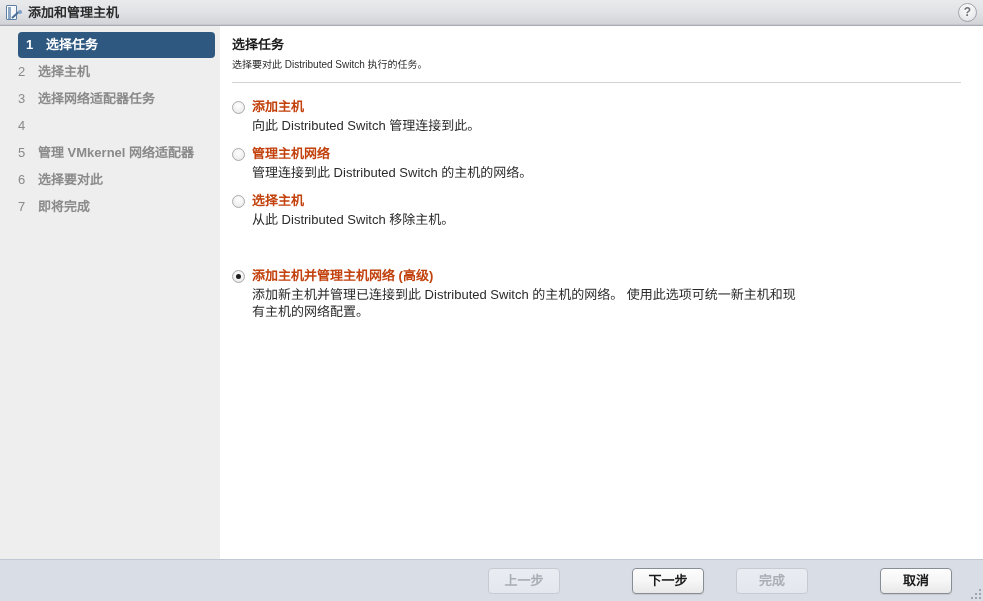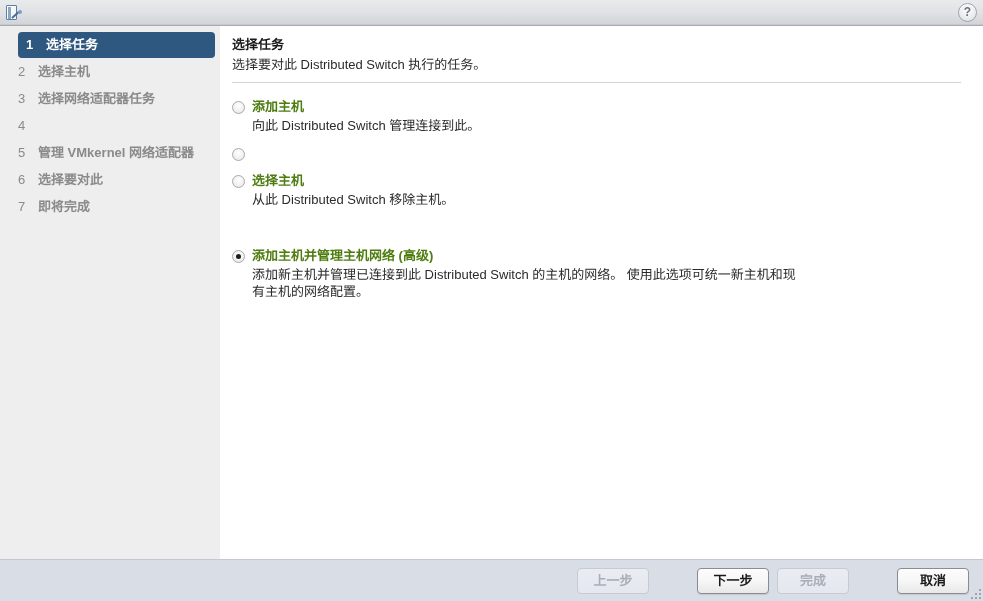--- a/index.html
+++ b/index.html
@@ -163,21 +163,21 @@
   }
 
   #content-heading {
     font-size: 13px;
     font-weight: bold;
     color: #1a1a1a;
     margin-bottom: 3px;
     line-height: 17px;
   }
   #content-subheading {
-    font-size: 13px;
+    font-size: 10px;
     color: #2b2b2b;
     line-height: 17px;
     padding-bottom: 9px;
   }
   #content-divider {
     height: 1px;
     background: #d3d3d3;
     margin: 0 0 16px 0;
   }
 
@@ -211,21 +211,21 @@
     margin-left: -2.5px;
     margin-top: -2.5px;
     border-radius: 50%;
     background: #1d1d1d;
   }
 
   .option-body { min-width: 0; }
   .option-title {
     font-size: 13px;
     font-weight: bold;
-    color: #4d7c0f;
+    color: #c2410c;
     line-height: 16px;
     cursor: pointer;
   }
   .option-desc {
     font-size: 13px;
     color: #2b2b2b;
     line-height: 17px;
     margin-top: 2px;
     max-width: 548px;
   }
@@ -233,21 +233,22 @@
   
   #footer {
     position: relative;
     flex: 0 0 42px;
     height: 42px;
     background: #d9dde5;
     border-top: 1px solid #c2c7d1;
     display: flex;
     align-items: center;
     justify-content: flex-end;
-    padding-right: 14px;
+    padding-right: 31px;
+    gap: 24px;
   }
 
   .btn {
     min-width: 72px;
     height: 26px;
     margin-left: 8px;
     padding: 0 12px;
     font-size: 13px;
     font-family: "Liberation Sans", "DejaVu Sans", sans-serif;
     border-radius: 4px;
@@ -293,20 +294,21 @@
 <div id="wizard-window">
 
   <div id="titlebar">
     <span class="title-icon">
       <span class="doc"></span>
       <span class="wrench">
           <i></i>
           <i></i>
         </span>
     </span>
+    <span id="titlebar-text">添加和管理主机</span>
     <div id="help-button">?</div>
   </div>
 
   <div id="body-area">
 
     <div id="sidebar">
 
       <div class="step active">
         <span class="num">1</span>
         <span class="label">选择任务</span>
@@ -352,20 +354,24 @@
       <div class="option">
         <span class="radio"></span>
         <div class="option-body">
           <div class="option-title">添加主机</div>
           <div class="option-desc">向此 Distributed Switch 管理连接到此。</div>
         </div>
       </div>
 
       <div class="option">
         <span class="radio"></span>
+        <div class="option-body">
+          <div class="option-title">管理主机网络</div>
+          <div class="option-desc">管理连接到此 Distributed Switch 的主机的网络。</div>
+        </div>
       </div>
 
       <div class="option">
         <span class="radio"></span>
         <div class="option-body">
           <div class="option-title">选择主机</div>
           <div class="option-desc">从此 Distributed Switch 移除主机。</div>
         </div>
       </div>
 

